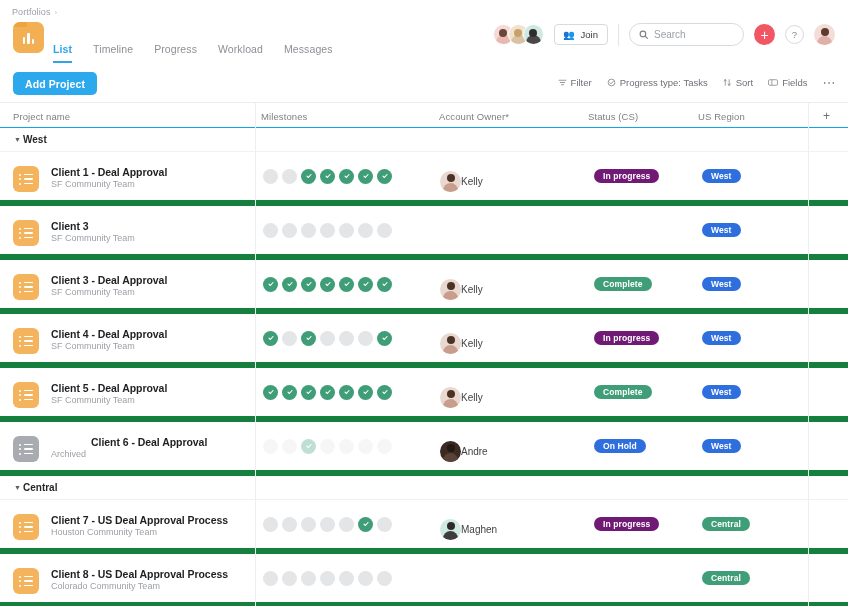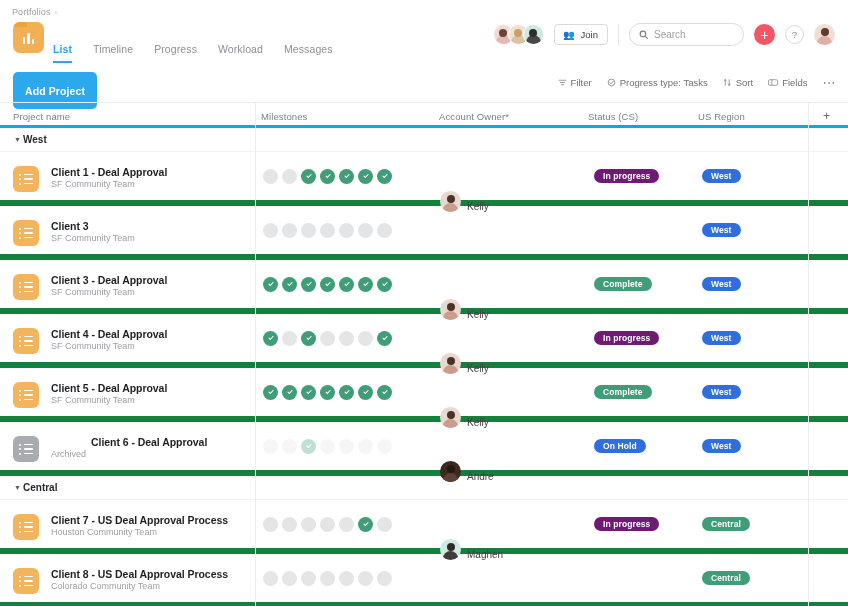--- a/index.html
+++ b/index.html
@@ -91,41 +91,41 @@
   .help-btn {
     width: 19px; height: 19px; border-radius: 50%; border: 1px solid #d8dadd;
     color: #86898e; font-size: 9.5px;
     display: flex; align-items: center; justify-content: center; cursor: pointer; background: #fff;
   }
 
   
   .toolbar { position: relative; height: 36px; flex: 0 0 36px; }
   .add-project {
     position: absolute; left: 13px; top: 6px;
-    height: 37px; padding: 0 12px; border: none; border-radius: 5px;
+    height: 23px; padding: 0 12px; border: none; border-radius: 5px;
     background: #2ca8ec; color: #fff; font-size: 10.5px; font-weight: 700;
     font-family: inherit; cursor: pointer; letter-spacing: .1px;
   }
   .toolbar-right { position: absolute; right: 12px; top: 11px; display: flex; align-items: center; gap: 15px; }
   .tb-item { display: flex; align-items: center; gap: 4px; font-size: 9.5px; color: #6d7075; cursor: pointer; }
   .tb-item .gl { font-size: 9px; color: #8b8e93; line-height: 1; }
   .tb-dots { font-size: 13px; color: #6d7075; letter-spacing: .5px; cursor: pointer; line-height: .6; }
 
   
   .table-wrap { flex: 1 1 auto; position: relative; overflow: hidden; }
 
   .col-divider {
     position: absolute; top: 0; bottom: 0; width: 1px; background: #eceef0; z-index: 2;
   }
   .col-divider.d1 { left: 255px; }
   .col-divider.d2 { left: 808px; }
 
   .thead {
     position: relative; height: 26px;
-    border-bottom: 3px solid #0ea5e9;
+    border-bottom: 1px solid #0ea5e9;
     border-top: 1px solid #ebedef;
   }
   .th { position: absolute; top: 8px; font-size: 9.5px; color: #7c7f84; letter-spacing: .1px; }
   .th.c-name { left: 13px; }
   .th.c-miles { left: 261px; }
   .th.c-owner { left: 439px; }
   .th.c-status { left: 588px; }
   .th.c-region { left: 698px; }
   .th.c-plus { left: 823px; top: 6px; font-size: 12px; color: #6d7075; cursor: pointer; }
 
@@ -155,21 +155,21 @@
   .milestones { position: absolute; left: 263px; top: 0; height: 100%; display: flex; align-items: center; gap: 4px; }
   .ms {
     width: 15px; height: 15px; border-radius: 50%; background: #e4e5e7;
     display: flex; align-items: center; justify-content: center; flex: 0 0 auto;
   }
   .ms.done { background: #3f9e78; }
   .ms.done svg { display: block; }
   .ms svg { display: none; }
   .row.archived .milestones { opacity: .32; }
 
-  .owner { position: absolute; left: 440px; top: 12px; height: 100%; display: flex; align-items: flex-end; gap: 6px; }
+  .owner { position: absolute; left: 440px; top: 5px; height: 100%; display: flex; align-items: center; }
   .owner .oname { font-size: 10px; color: #3f4145; }
 
   .badge {
     position: absolute; top: 50%; transform: translateY(-50%);
     height: 14px; padding: 0 9px; border-radius: 8px;
     font-size: 8.5px; font-weight: 700; color: #fff;
     display: flex; align-items: center; justify-content: center; letter-spacing: .1px;
   }
   .badge.status { left: 594px; }
   .badge.region { left: 702px; }

